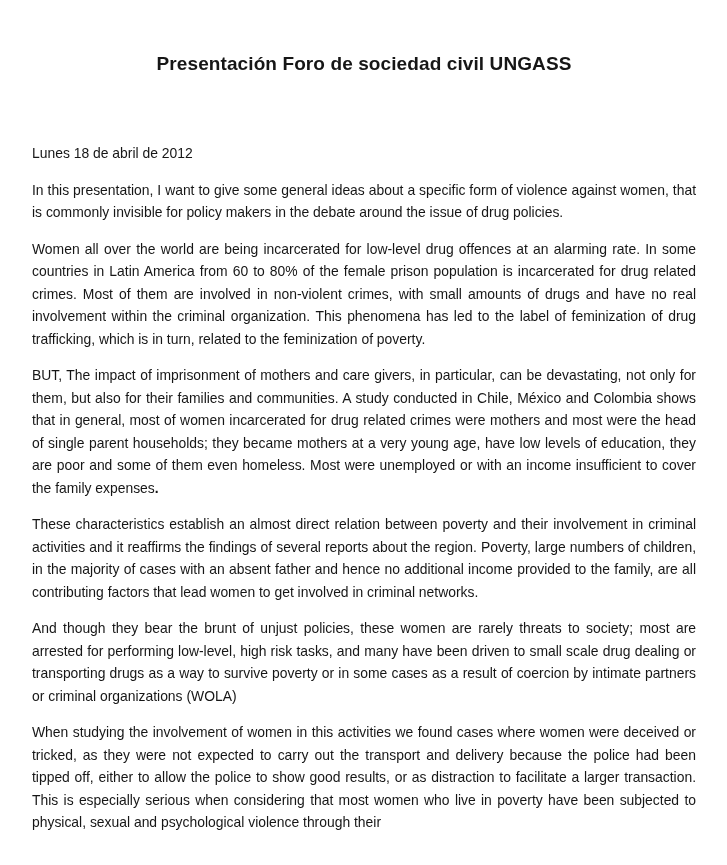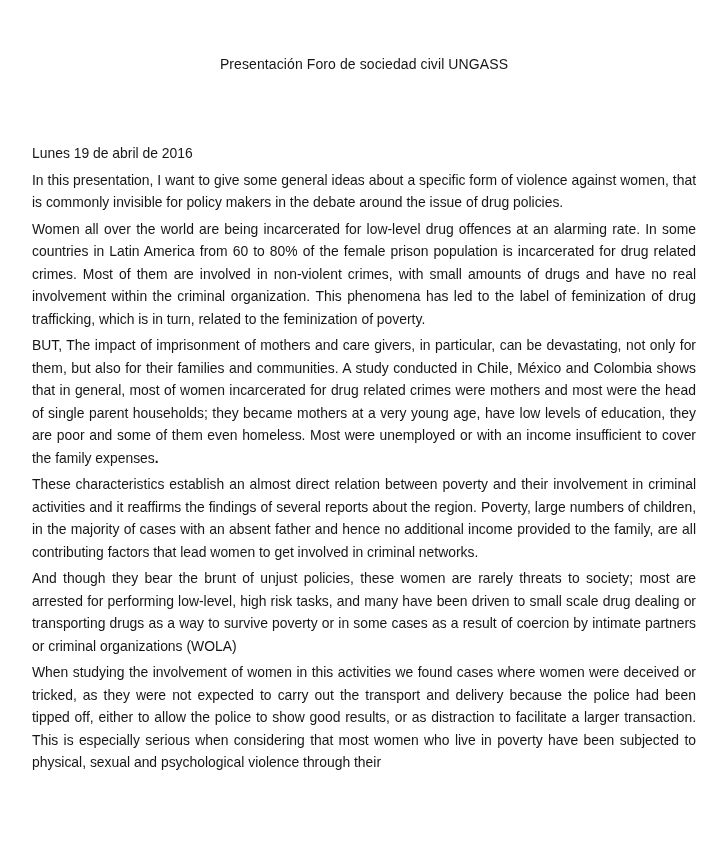--- a/index.html
+++ b/index.html
@@ -14,48 +14,48 @@
   .page {
     width: 727px;
     height: 865px;
     padding: 0 31px 0 32px;
     background: #ffffff;
     overflow: hidden;
   }
   .doc-title {
     margin-top: 53px;
     text-align: center;
-    font-weight: normal;
-    font-size: 14px;
+    font-weight: bold;
+    font-size: 19px;
     line-height: 22px;
     letter-spacing: 0.1px;
   }
   .date-line {
     margin-top: 67px;
     font-size: 13.9px;
     line-height: 22.5px;
   }
   p.para {
-    margin-top: 4px;
+    margin-top: 14px;
     font-size: 13.9px;
     line-height: 22.5px;
     text-align: justify;
   }
   p.para.italic {
   }
   .bold { font-weight: bold; }
 </style>
 </head>
 <body>
 
 <div class="page">
 
   <div class="doc-title">Presentación Foro de sociedad civil UNGASS</div>
 
-  <div class="date-line">Lunes 19 de abril de 2016</div>
+  <div class="date-line">Lunes 18 de abril de 2012</div>
 
   <p class="para">In this presentation, I want to give some general ideas about a specific form of violence against women, that is commonly invisible for policy makers in the debate around the issue of drug policies.</p>
 
   <p class="para">Women all over the world are being incarcerated for low-level drug offences at an alarming rate. In some countries in Latin America from 60 to 80% of the female prison population is incarcerated for drug related crimes. Most of them are involved in non-violent crimes, with small amounts of drugs and have no real involvement within the criminal organization. This phenomena has led to the label of feminization of drug trafficking, which is in turn, related to the feminization of poverty.</p>
 
   <p class="para"><span>BUT, The impact of imprisonment of mothers and care givers, in particular, can be devastating, not only for them, but also for their families and communities. A study conducted in Chile, México and Colombia shows that in general, most of women incarcerated for drug related crimes were mothers and most were the head of single parent households; they became mothers at a very young age, have low levels of education, they are poor and some of them even homeless. Most were unemployed or with an income insufficient to cover the family expenses</span><span class="bold">.</span></p>
 
   <p class="para">These characteristics establish an almost direct relation between poverty and their involvement in criminal activities and it reaffirms the findings of several reports about the region.  Poverty, large numbers of children, in the majority of cases with an absent father and hence no additional income provided to the family, are all contributing factors that lead women to get involved in criminal networks.</p>
 
   <p class="para italic">And though they bear the brunt of unjust policies, these women are rarely threats to society; most are arrested for performing low-level, high risk tasks, and many have been driven to small scale drug dealing or transporting drugs as a way to survive poverty or in some cases as a result of coercion by intimate partners or criminal organizations (WOLA)</p>

